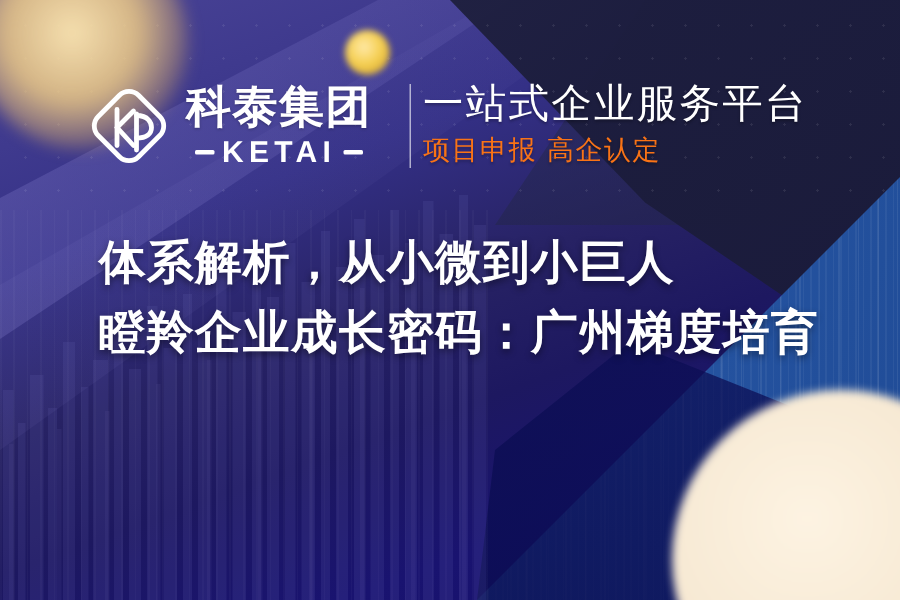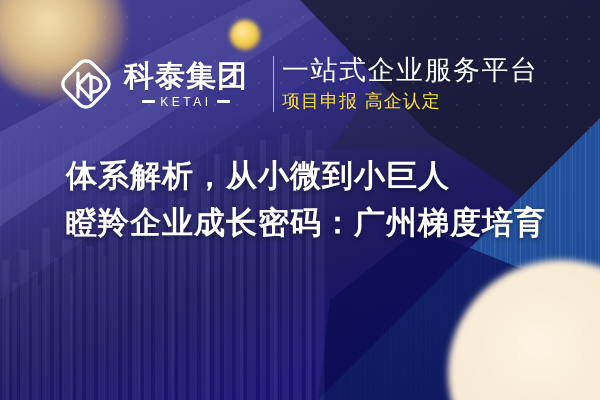--- a/index.html
+++ b/index.html
@@ -139,34 +139,34 @@
   .wordmark { margin-left:10px; display:flex; flex-direction:column; align-items:center; }
   .wordmark-cn {
     color:#fff; font-size:30px; font-weight:bold; line-height:1;
     letter-spacing:1px; white-space:nowrap;
     font-family:"DejaVu Sans","Liberation Sans",sans-serif;
     text-shadow:0 1px 2px rgba(0,0,0,.28);
   }
   .wordmark-en { display:flex; align-items:center; margin-top:5px; gap:5px; }
   .wordmark-en .dash { width:13px; height:3px; background:#fff; border-radius:1px; }
   .wordmark-en .en {
-    color:#fff; font-size:12px; font-weight:normal; letter-spacing:3.5px;
+    color:#fff; font-size:20px; font-weight:bold; letter-spacing:3.5px;
     line-height:1; white-space:nowrap;
   }
 
   .divider { width:1px; height:56px; background:rgba(255,255,255,.62); margin-left:25px; flex:none; }
 
   .tagline { margin-left:8px; display:flex; flex-direction:column; }
   .tagline-main {
     color:#fff; font-size:27px; line-height:1.12; letter-spacing:1.5px; white-space:nowrap;
     font-family:"DejaVu Sans","Liberation Sans",sans-serif;
     text-shadow:0 1px 2px rgba(0,0,0,.3);
   }
   .tagline-sub {
-    color:#fde047; font-size:18px; line-height:1.25; letter-spacing:1px; white-space:nowrap;
+    color:#f97316; font-size:18px; line-height:1.25; letter-spacing:1px; white-space:nowrap;
     margin-top:4px;
     font-family:"DejaVu Sans","Liberation Sans",sans-serif;
     text-shadow:0 1px 2px rgba(0,0,0,.3);
   }
 
   
   .headline {
     position:absolute; left:66px; top:152px; width:500px;
     color:#fff; font-weight:bold;
     font-size:31px; line-height:47px; letter-spacing:1px;

